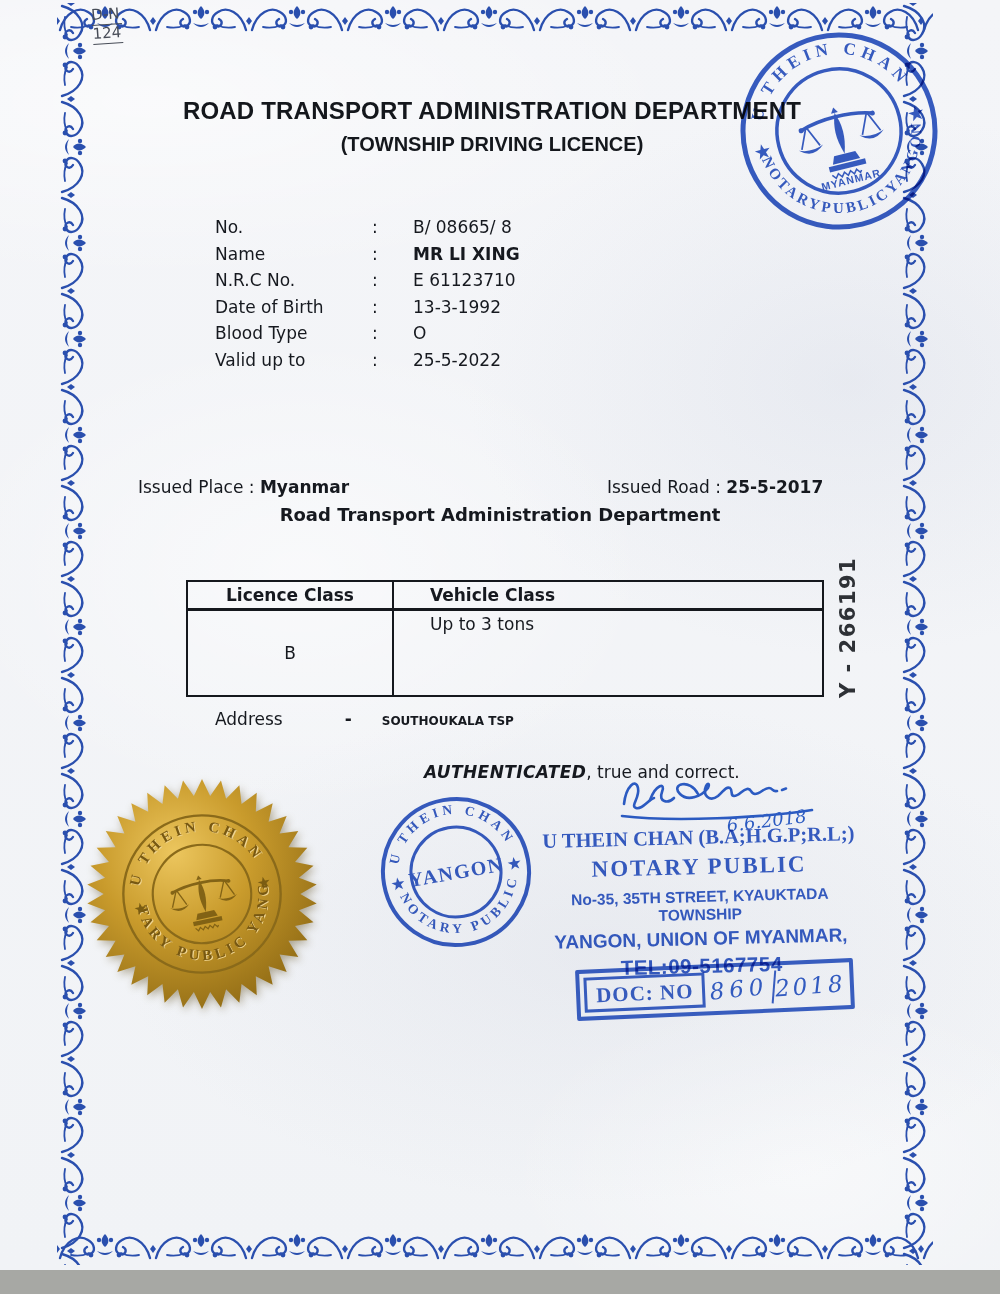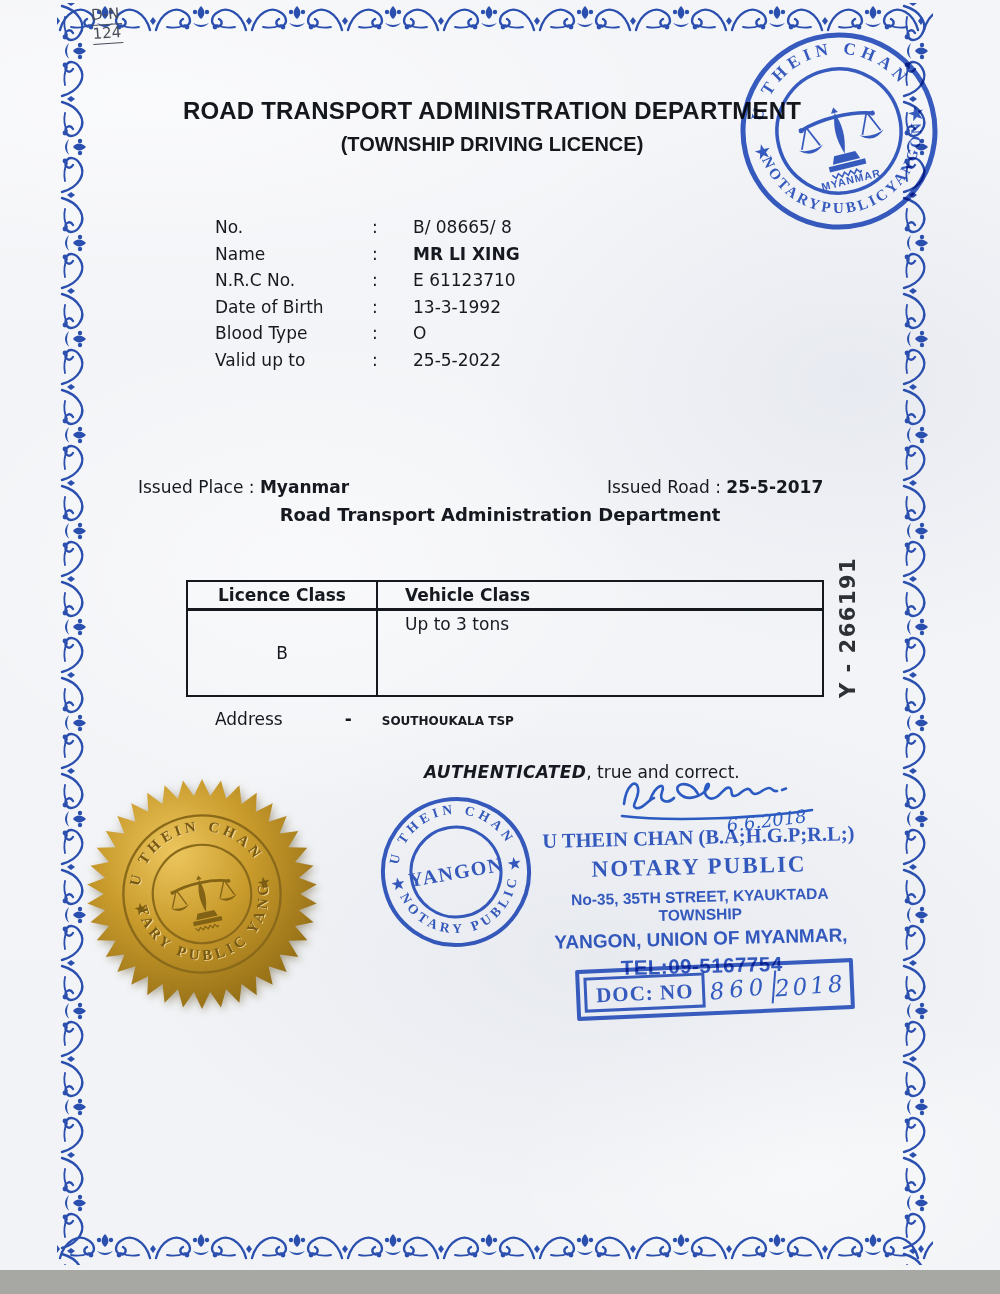--- a/index.html
+++ b/index.html
@@ -29,22 +29,22 @@
   .frow{display:flex;margin-bottom:8.5px;line-height:18px;}
   .flbl{width:157px;}
   .fcol{width:41px;}
   .b{font-weight:bold;}
   .issued{top:477px;font-size:17px;z-index:2;}
   .dept{left:95px;top:504px;width:810px;text-align:center;font-weight:bold;font-size:18px;z-index:2;}
   
   .vtable{left:186px;top:580px;width:634px;border:2px solid #15181d;z-index:2;font-size:17px;}
   .vhead{display:flex;border-bottom:3px solid #15181d;font-weight:bold;}
   .vbody{display:flex;height:84px;}
-  .c1{width:188px;border-right:2px solid #15181d;text-align:center;padding:3px 0;}
-  .c2{flex:1;padding:3px 0 3px 27px;}
+  .c1{width:188px;border-right:2px solid #15181d;text-align:center;padding:3px 8px;}
+  .c2{flex:1;padding:3px 0 3px 36px;}
   .vbody .c1{display:flex;align-items:center;justify-content:center;}
   .vc-line2{margin-top:7px;}
   
   .serial{left:836px;top:548px;height:150px;writing-mode:vertical-rl;transform:rotate(180deg);
           font-weight:bold;font-size:21px;letter-spacing:1.5px;color:#2e3136;z-index:2;}
   .address{left:215px;top:709px;font-size:17px;z-index:2;}
   .address .dash{margin:0 30px 0 62px;font-weight:bold;}
   .address .av{font-weight:bold;font-size:12px;}
   .auth{left:424px;top:762px;font-size:17px;z-index:2;}
   .auth .aw{font-weight:bold;font-style:italic;letter-spacing:.4px;}

